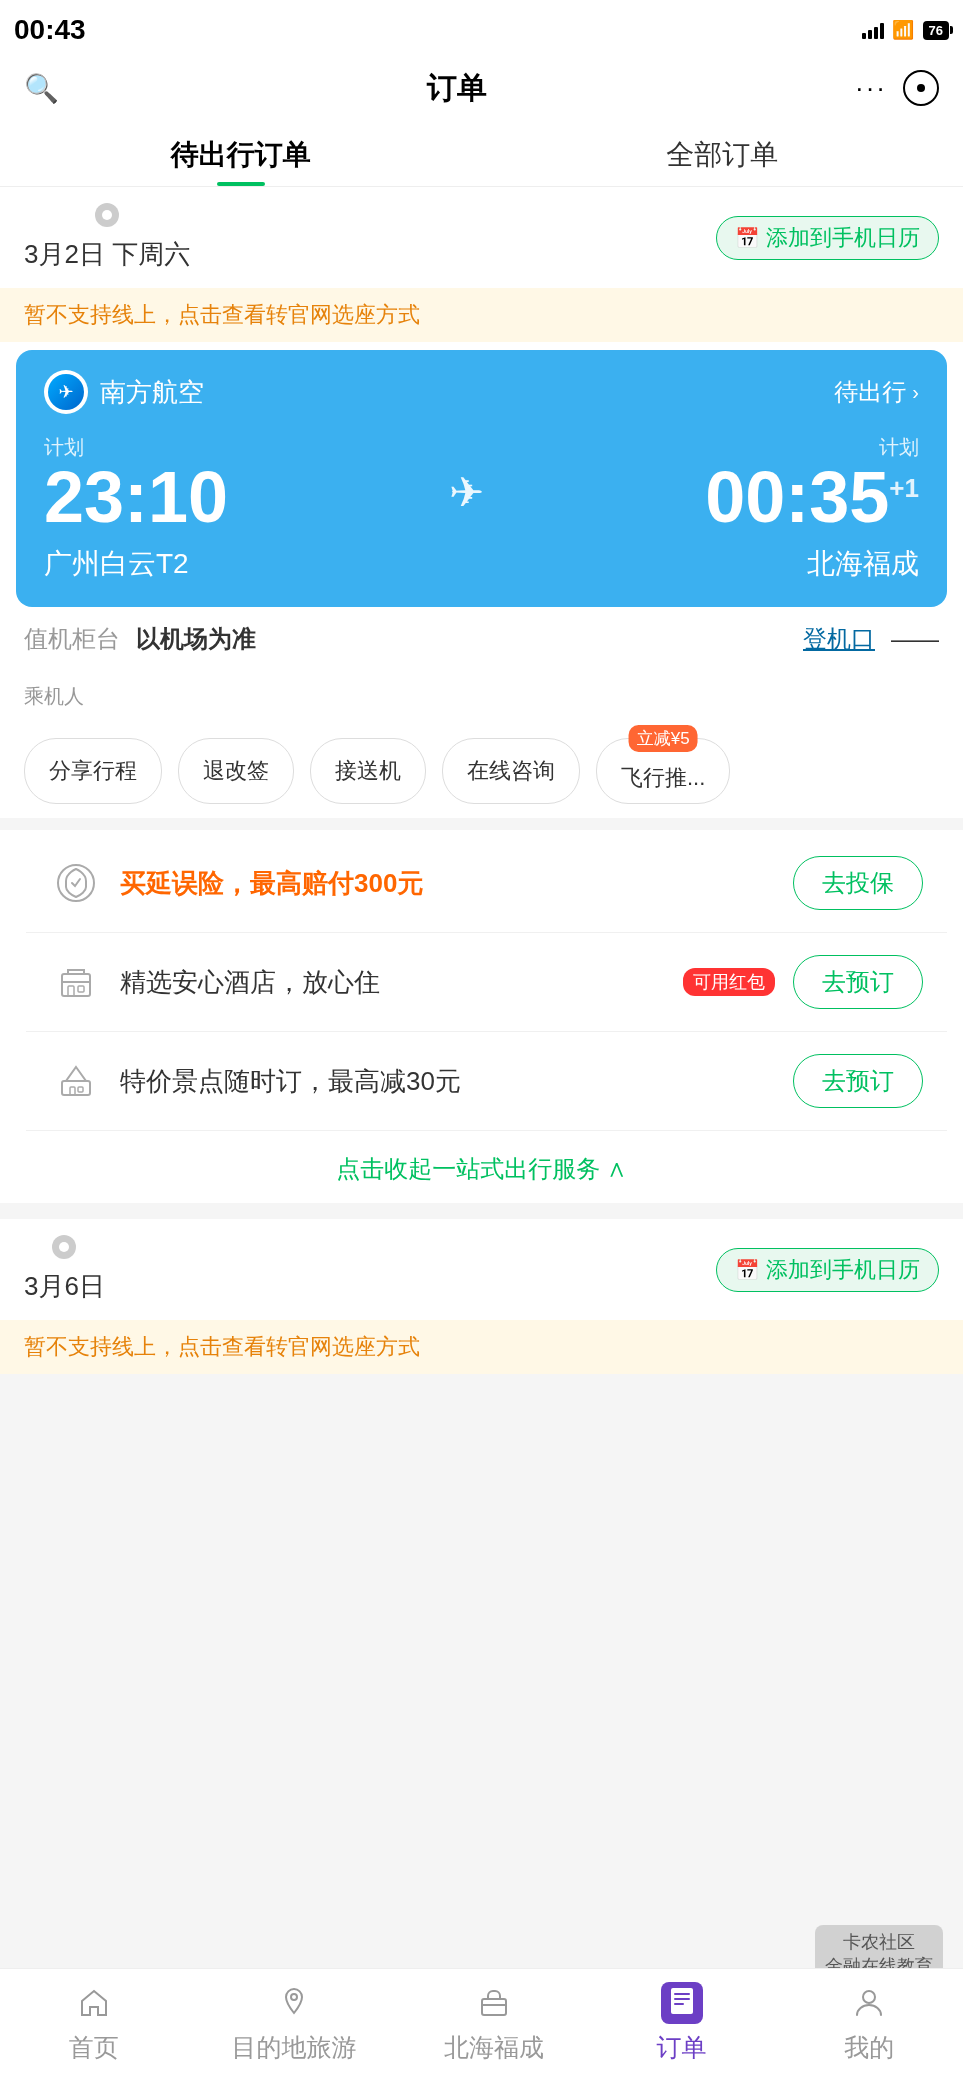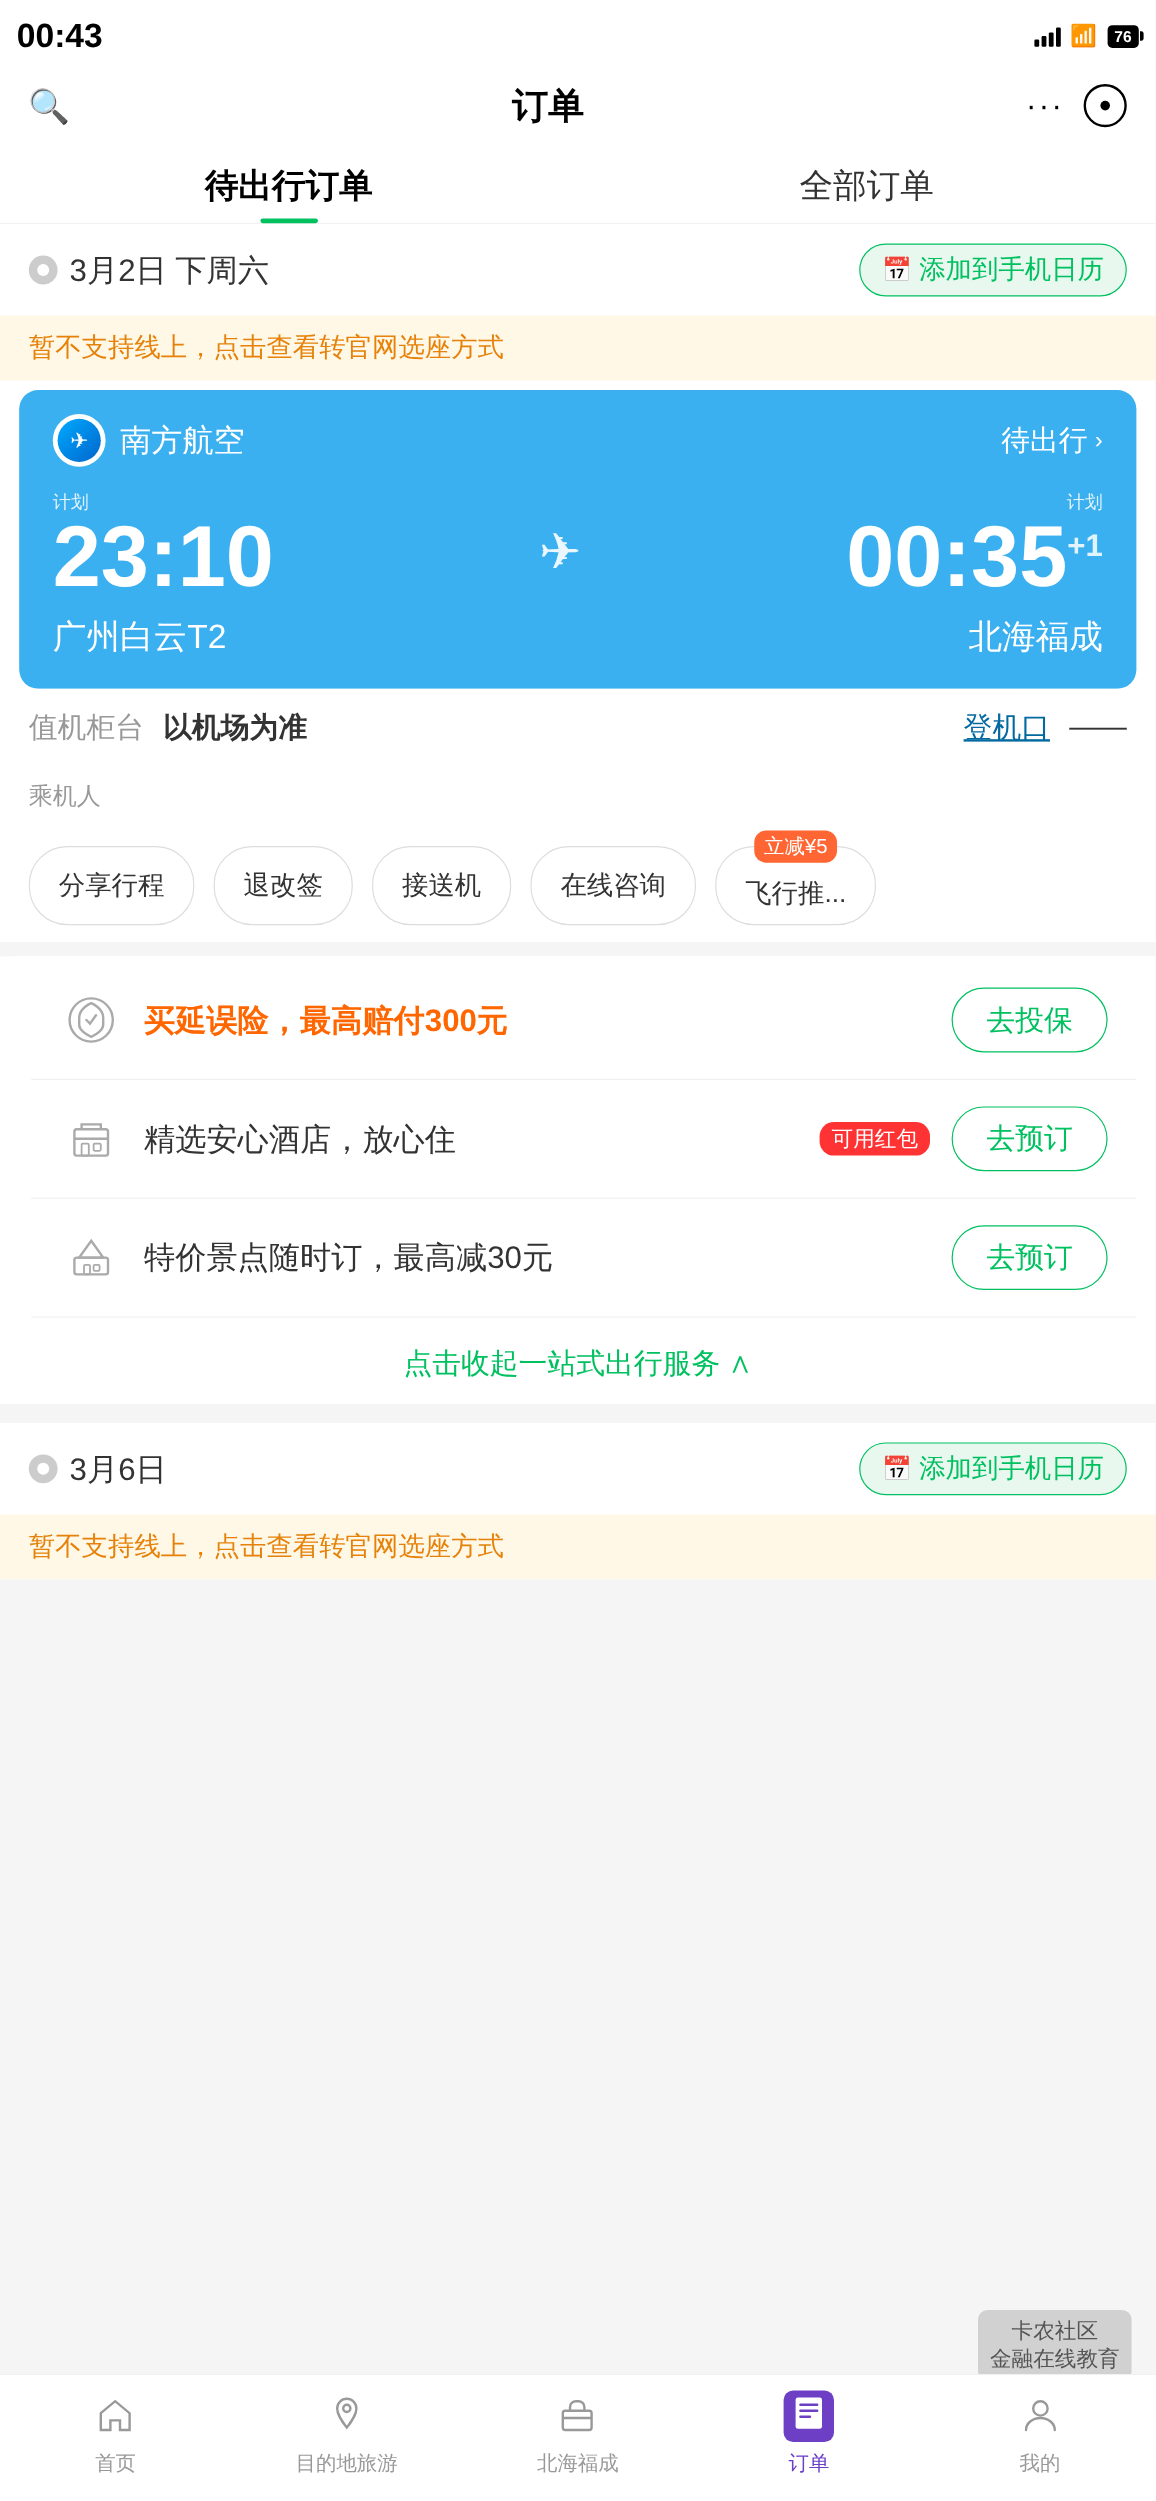--- a/index.html
+++ b/index.html
@@ -145,20 +145,21 @@
       display: flex;
       justify-content: space-between;
       align-items: center;
       padding: 16px 24px;
       background: #fff;
     }
     .date-left {
       display: flex;
       align-items: center;
       gap: 10px;
+      flex-direction: column;
     }
     .date-dot {
       width: 24px;
       height: 24px;
       background: #ccc;
       border-radius: 50%;
       display: flex;
       align-items: center;
       justify-content: center;
     }
@@ -263,21 +264,21 @@
       align-items: flex-end;
       padding: 8px 28px 8px;
     }
     .flight-time-block {
       text-align: left;
     }
     .flight-time-block.right {
       text-align: right;
     }
     .time-label {
-      font-size: 15px;
+      font-size: 20px;
       color: rgba(255,255,255,0.85);
     }
     .time-value {
       font-size: 72px;
       font-weight: 700;
       color: #fff;
       line-height: 1;
     }
     .time-plus {
       font-size: 26px;
@@ -474,21 +475,21 @@
       min-width: 100px;
     }
     .nav-icon {
       width: 44px;
       height: 44px;
       display: flex;
       align-items: center;
       justify-content: center;
     }
     .nav-label {
-      font-size: 17px;
+      font-size: 25px;
       color: #999;
     }
     .nav-label.active {
       color: #6c3fc5;
     }
     .nav-icon-active {
       background: #6c3fc5;
       border-radius: 8px;
       padding: 4px 6px;
     }

